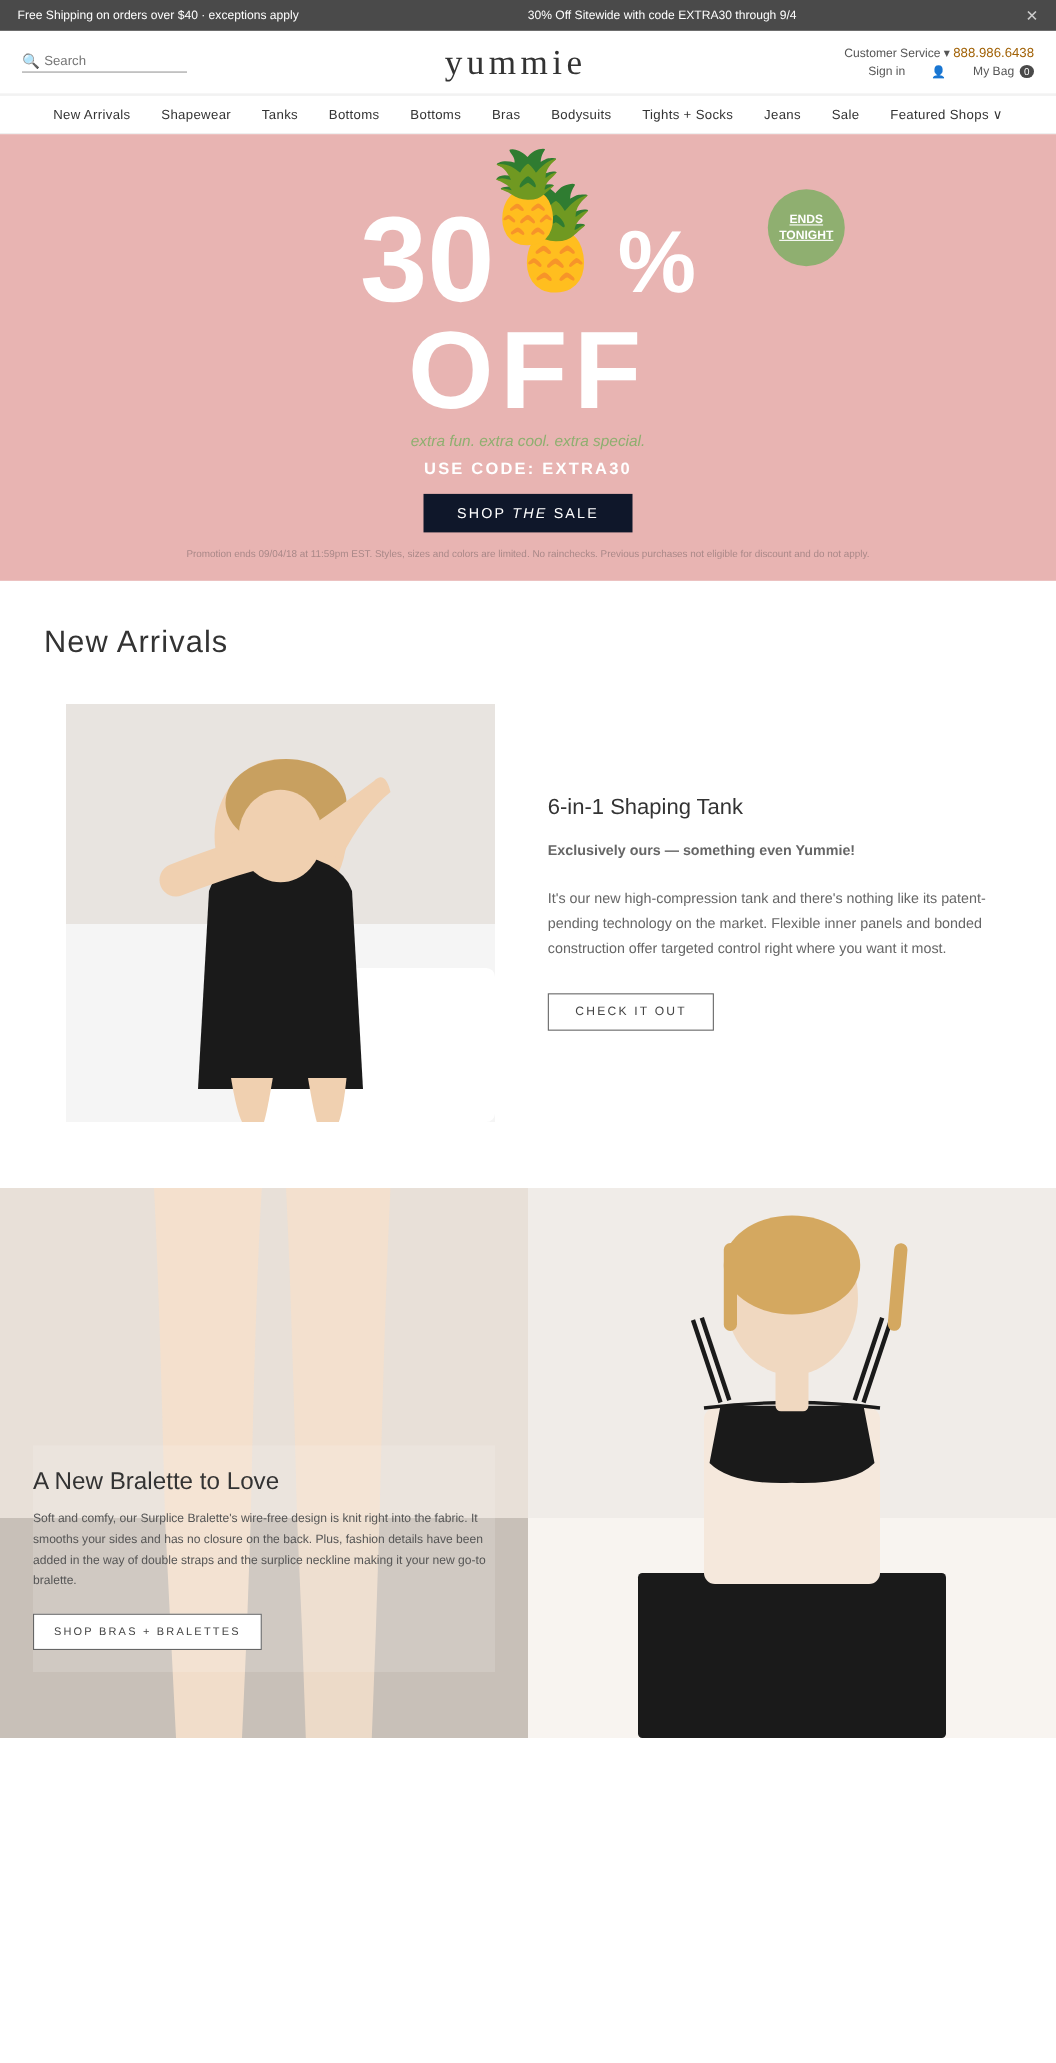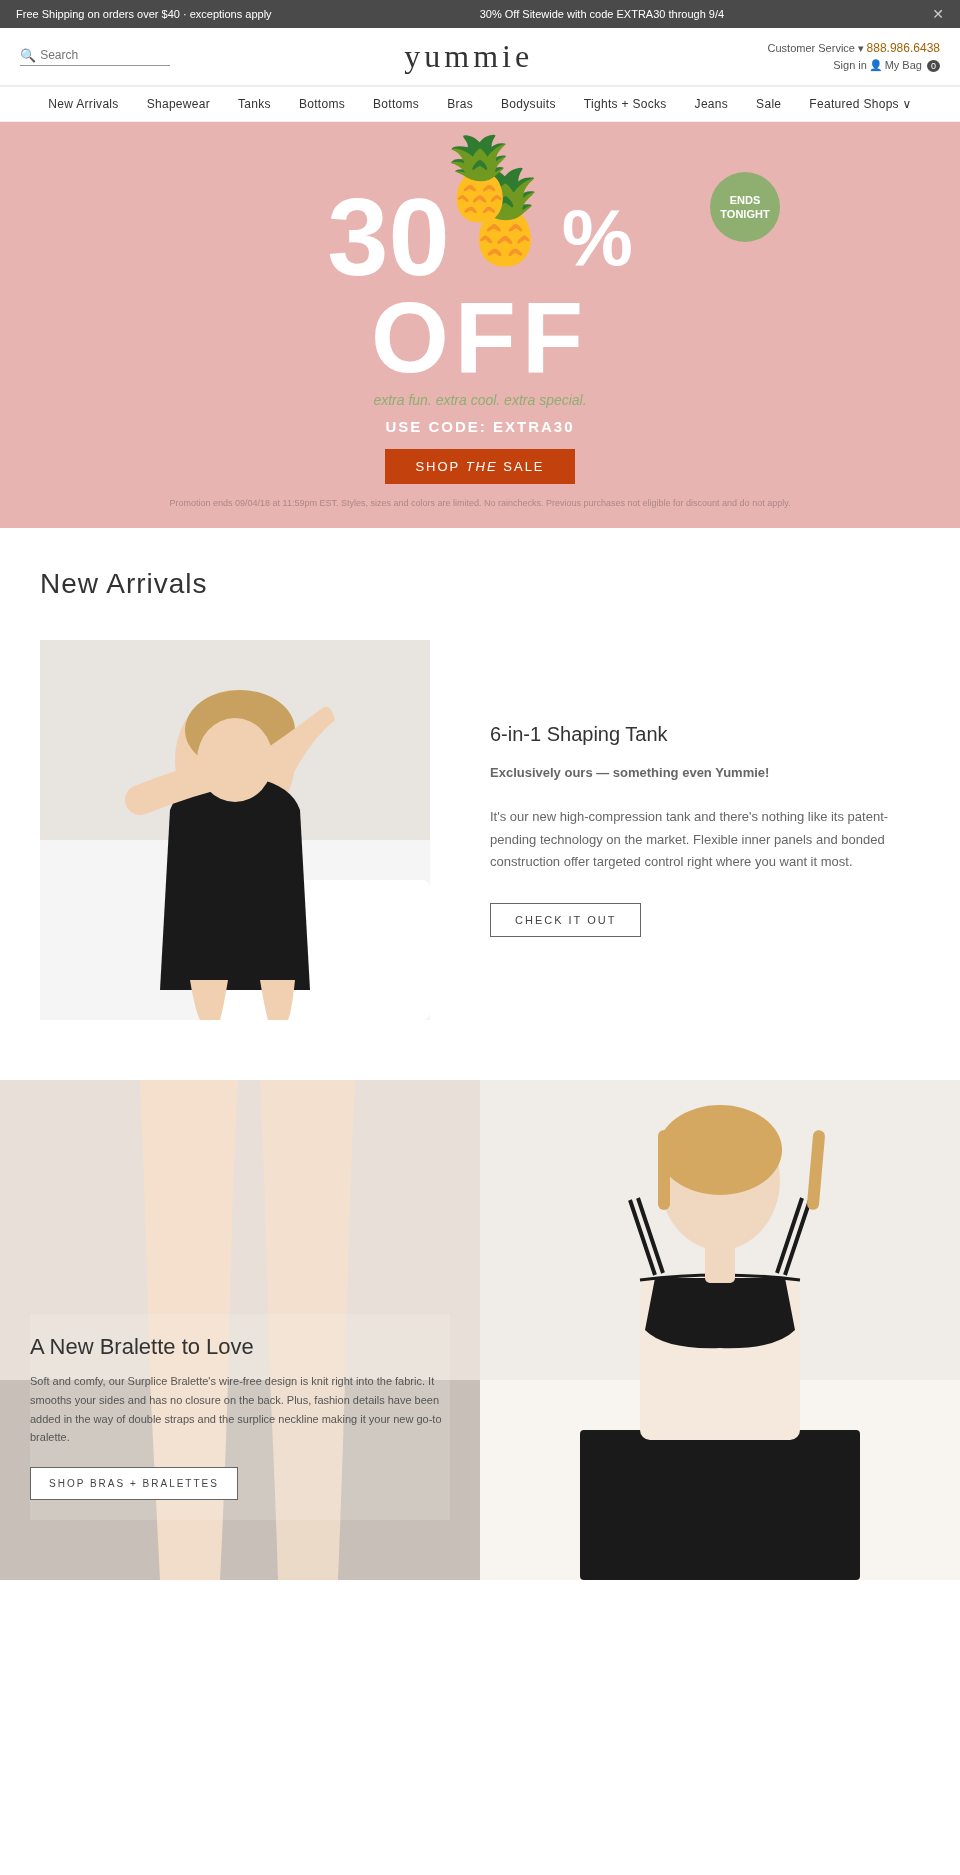--- a/index.html
+++ b/index.html
@@ -61,21 +61,21 @@
       text-align: right;
       font-size: 11px;
       color: #555;
     }
     .header-right .phone {
       font-size: 12px;
       color: #a16207;
     }
     .header-right .actions {
       display: flex;
-      gap: 2px;
+      gap: 24px;
       justify-content: flex-end;
       margin-top: 4px;
       font-size: 11px;
     }
     .header-right .actions a {
       color: #555;
       text-decoration: none;
       cursor: pointer;
     }
     .bag-badge {
@@ -111,38 +111,39 @@
     .hero-banner {
       background: #e8b4b2;
       position: relative;
       text-align: center;
       padding: 30px 20px 20px;
       overflow: hidden;
     }
     .ends-badge {
       position: absolute;
       top: 50px;
-      right: 180px;
+      right: 192px;
       background: #8faf70;
       color: #fff;
       border-radius: 50%;
       width: 70px;
       height: 70px;
       display: flex;
       flex-direction: column;
       align-items: center;
       justify-content: center;
       font-size: 11px;
       font-weight: bold;
       line-height: 1.3;
       text-transform: uppercase;
+      text-decoration: underline;
     }
     .hero-shop-btn {
       display: inline-block;
-      background: #c2410c;
+      background: #0f172a;
       color: #fff;
       padding: 10px 30px;
       margin-top: 14px;
       font-size: 13px;
       letter-spacing: 2px;
       text-transform: uppercase;
       cursor: pointer;
       border: none;
     }
     .hero-shop-btn em { font-style: italic; }
@@ -159,22 +160,22 @@
       font-size: 28px;
       font-weight: 300;
       color: #333;
       letter-spacing: 1px;
     }
 
     
     .product-feature {
       display: flex;
       align-items: center;
-      padding: 20px 40px 60px;
-      gap: 60px;
+      padding: 20px 60px 60px;
+      gap: 48px;
     }
     .product-image-wrap {
       width: 390px;
       flex-shrink: 0;
       height: 380px;
       overflow: hidden;
       background: #d8d8d8;
       position: relative;
     }
 

